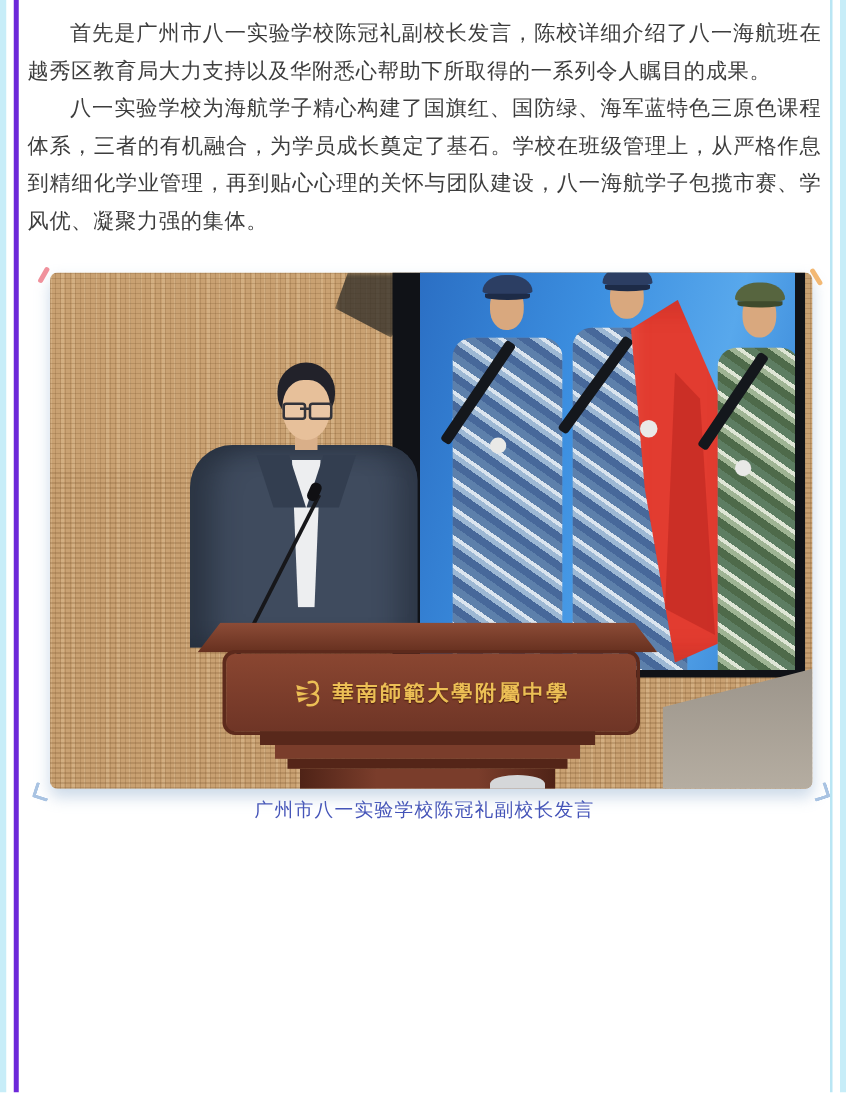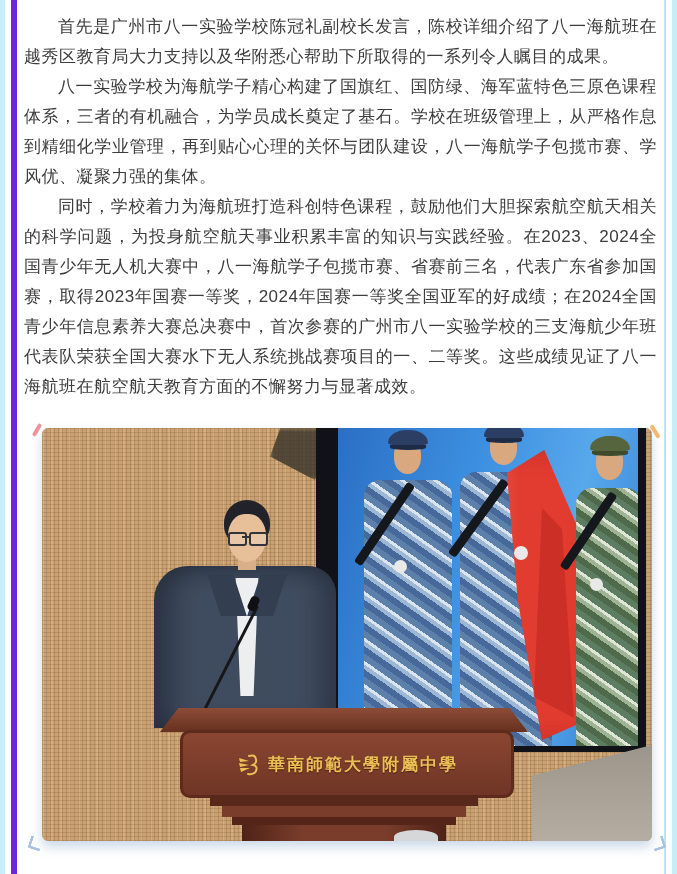--- a/index.html
+++ b/index.html
@@ -7,21 +7,21 @@
     width:677px; height:874px; position:relative; overflow:hidden;
     background:#ffffff;
     font-family:"Liberation Sans","DejaVu Sans",sans-serif;
   }
   
   .edge-strip { position:absolute; top:0; width:5px; height:874px; background:#c7edf8; z-index:5; }
   .edge-strip.left { left:0; }
   .edge-strip.right { right:0; }
   .card {
     box-sizing:border-box; margin:0 11px; min-height:874px;
-    border-left:6px solid #6d28d9; border-right:2px solid #b9e6f4;
+    border-left:4px solid #6d28d9; border-right:2px solid #b9e6f4;
     padding:12px 7px 0 7px;
   }
   
   .article p {
     margin:0; font-size:17px; line-height:30px; letter-spacing:0.5px;
     color:#3d3d3d; text-align:justify; text-indent:2em;
     font-family:"Liberation Sans","DejaVu Sans",sans-serif;
   }
   
   .photo-wrap { position:relative; width:610px; height:413px; margin:26px 18px 0 18px; }
@@ -106,21 +106,20 @@
 <body>
 
 <div class="edge-strip left"></div>
 <div class="edge-strip right"></div>
 
 <div class="card">
 
   <div class="article">
     <p>首先是广州市八一实验学校陈冠礼副校长发言，陈校详细介绍了八一海航班在越秀区教育局大力支持以及华附悉心帮助下所取得的一系列令人瞩目的成果。</p>
     <p>八一实验学校为海航学子精心构建了国旗红、国防绿、海军蓝特色三原色课程体系，三者的有机融合，为学员成长奠定了基石。学校在班级管理上，从严格作息到精细化学业管理，再到贴心心理的关怀与团队建设，八一海航学子包揽市赛、学风优、凝聚力强的集体。</p>
-    <p>同时，学校着力为海航班打造科创特色课程，鼓励他们大胆探索航空航天相关的科学问题，为投身航空航天事业积累丰富的知识与实践经验。在2023、2024全国青少年无人机大赛中，八一海航学子包揽市赛、省赛前三名，代表广东省参加国赛，取得2023年国赛一等奖，2024年国赛一等奖全国亚军的好成绩；在2024全国青少年信息素养大赛总决赛中，首次参赛的广州市八一实验学校的三支海航少年班代表队荣获全国大赛水下无人系统挑战赛项目的一、二等奖。这些成绩见证了八一海航班在航空航天教育方面的不懈努力与显著成效。</p>
   </div>
 
   <figure class="photo-wrap" style="margin-bottom:0;">
     <span class="deco tick-tl"></span>
     <span class="deco tick-tr"></span>
     <span class="deco arr-bl"></span>
     <span class="deco arr-br"></span>
 
     <div class="scene">
       <div class="beam"></div>
@@ -178,14 +177,15 @@
         <span class="podium-sign">華南師範大學附屬中學</span>
       </div>
       <div class="step1"></div>
       <div class="step2"></div>
       <div class="step3"></div>
       <div class="p-column"></div>
       <div class="base-obj"></div>
     </div>
   </figure>
 
+  <div class="caption">广州市八一实验学校陈冠礼副校长发言</div>
 
 </div>
 
 </body></html>

